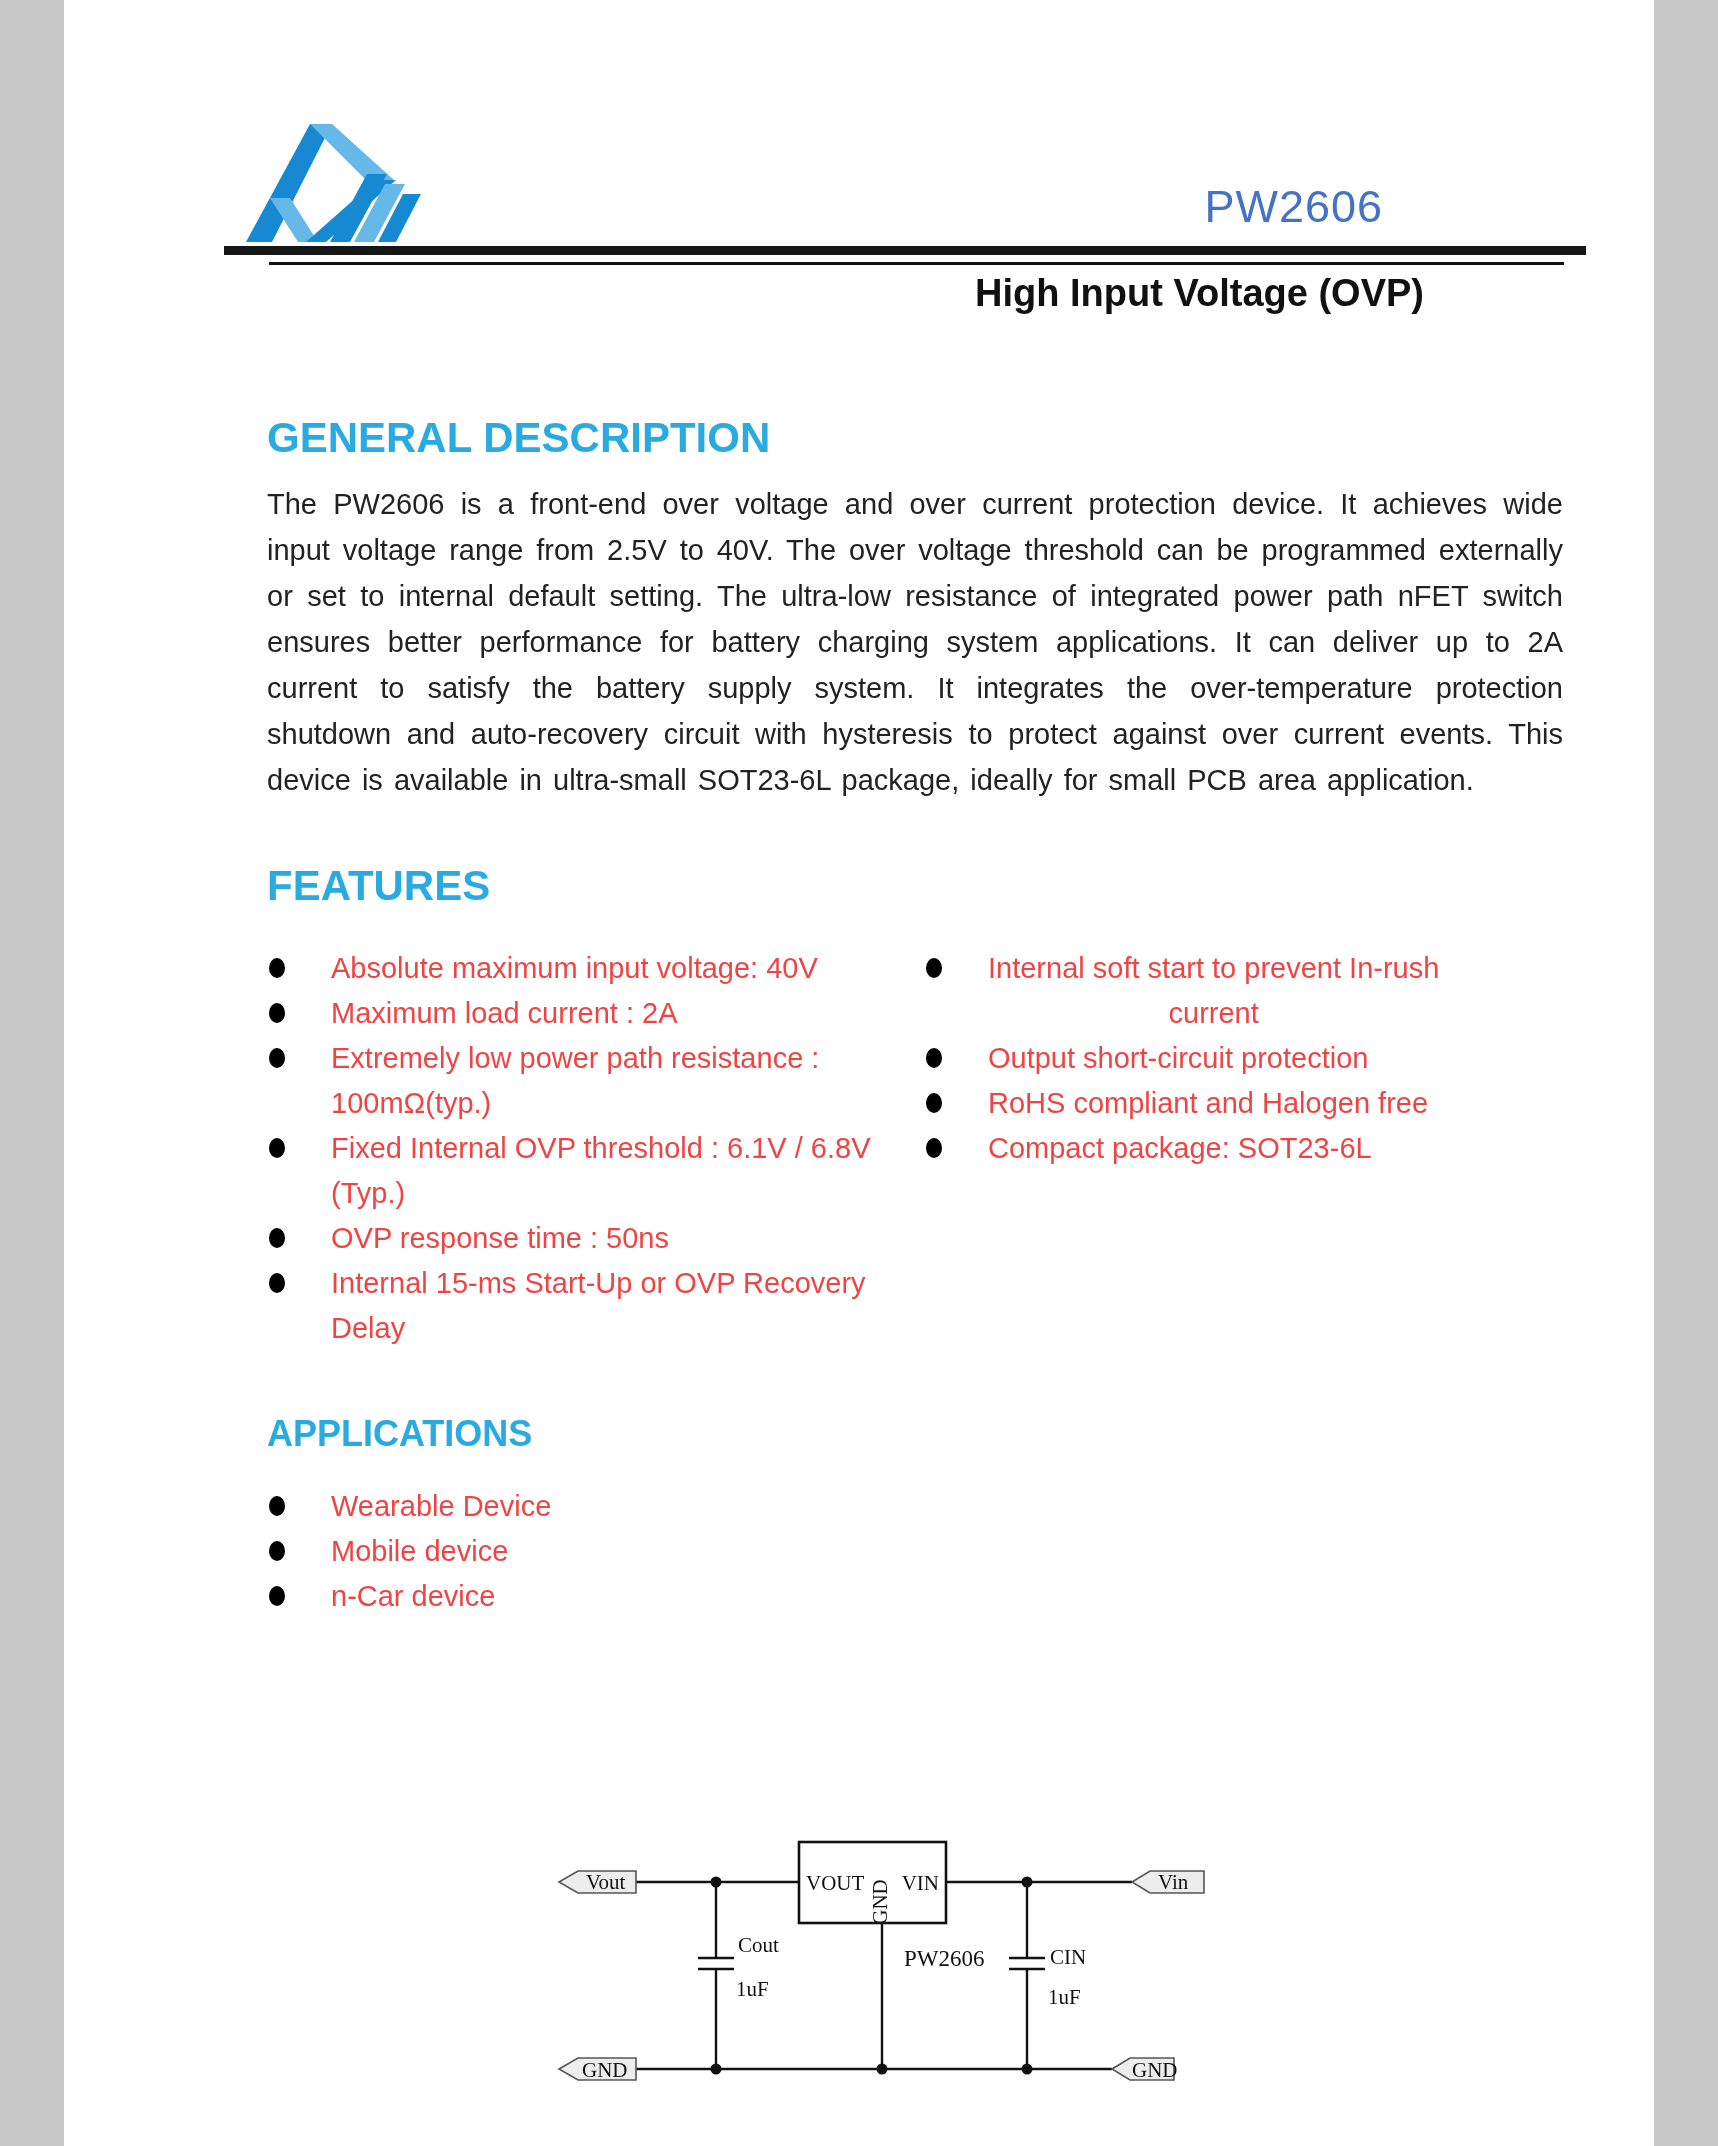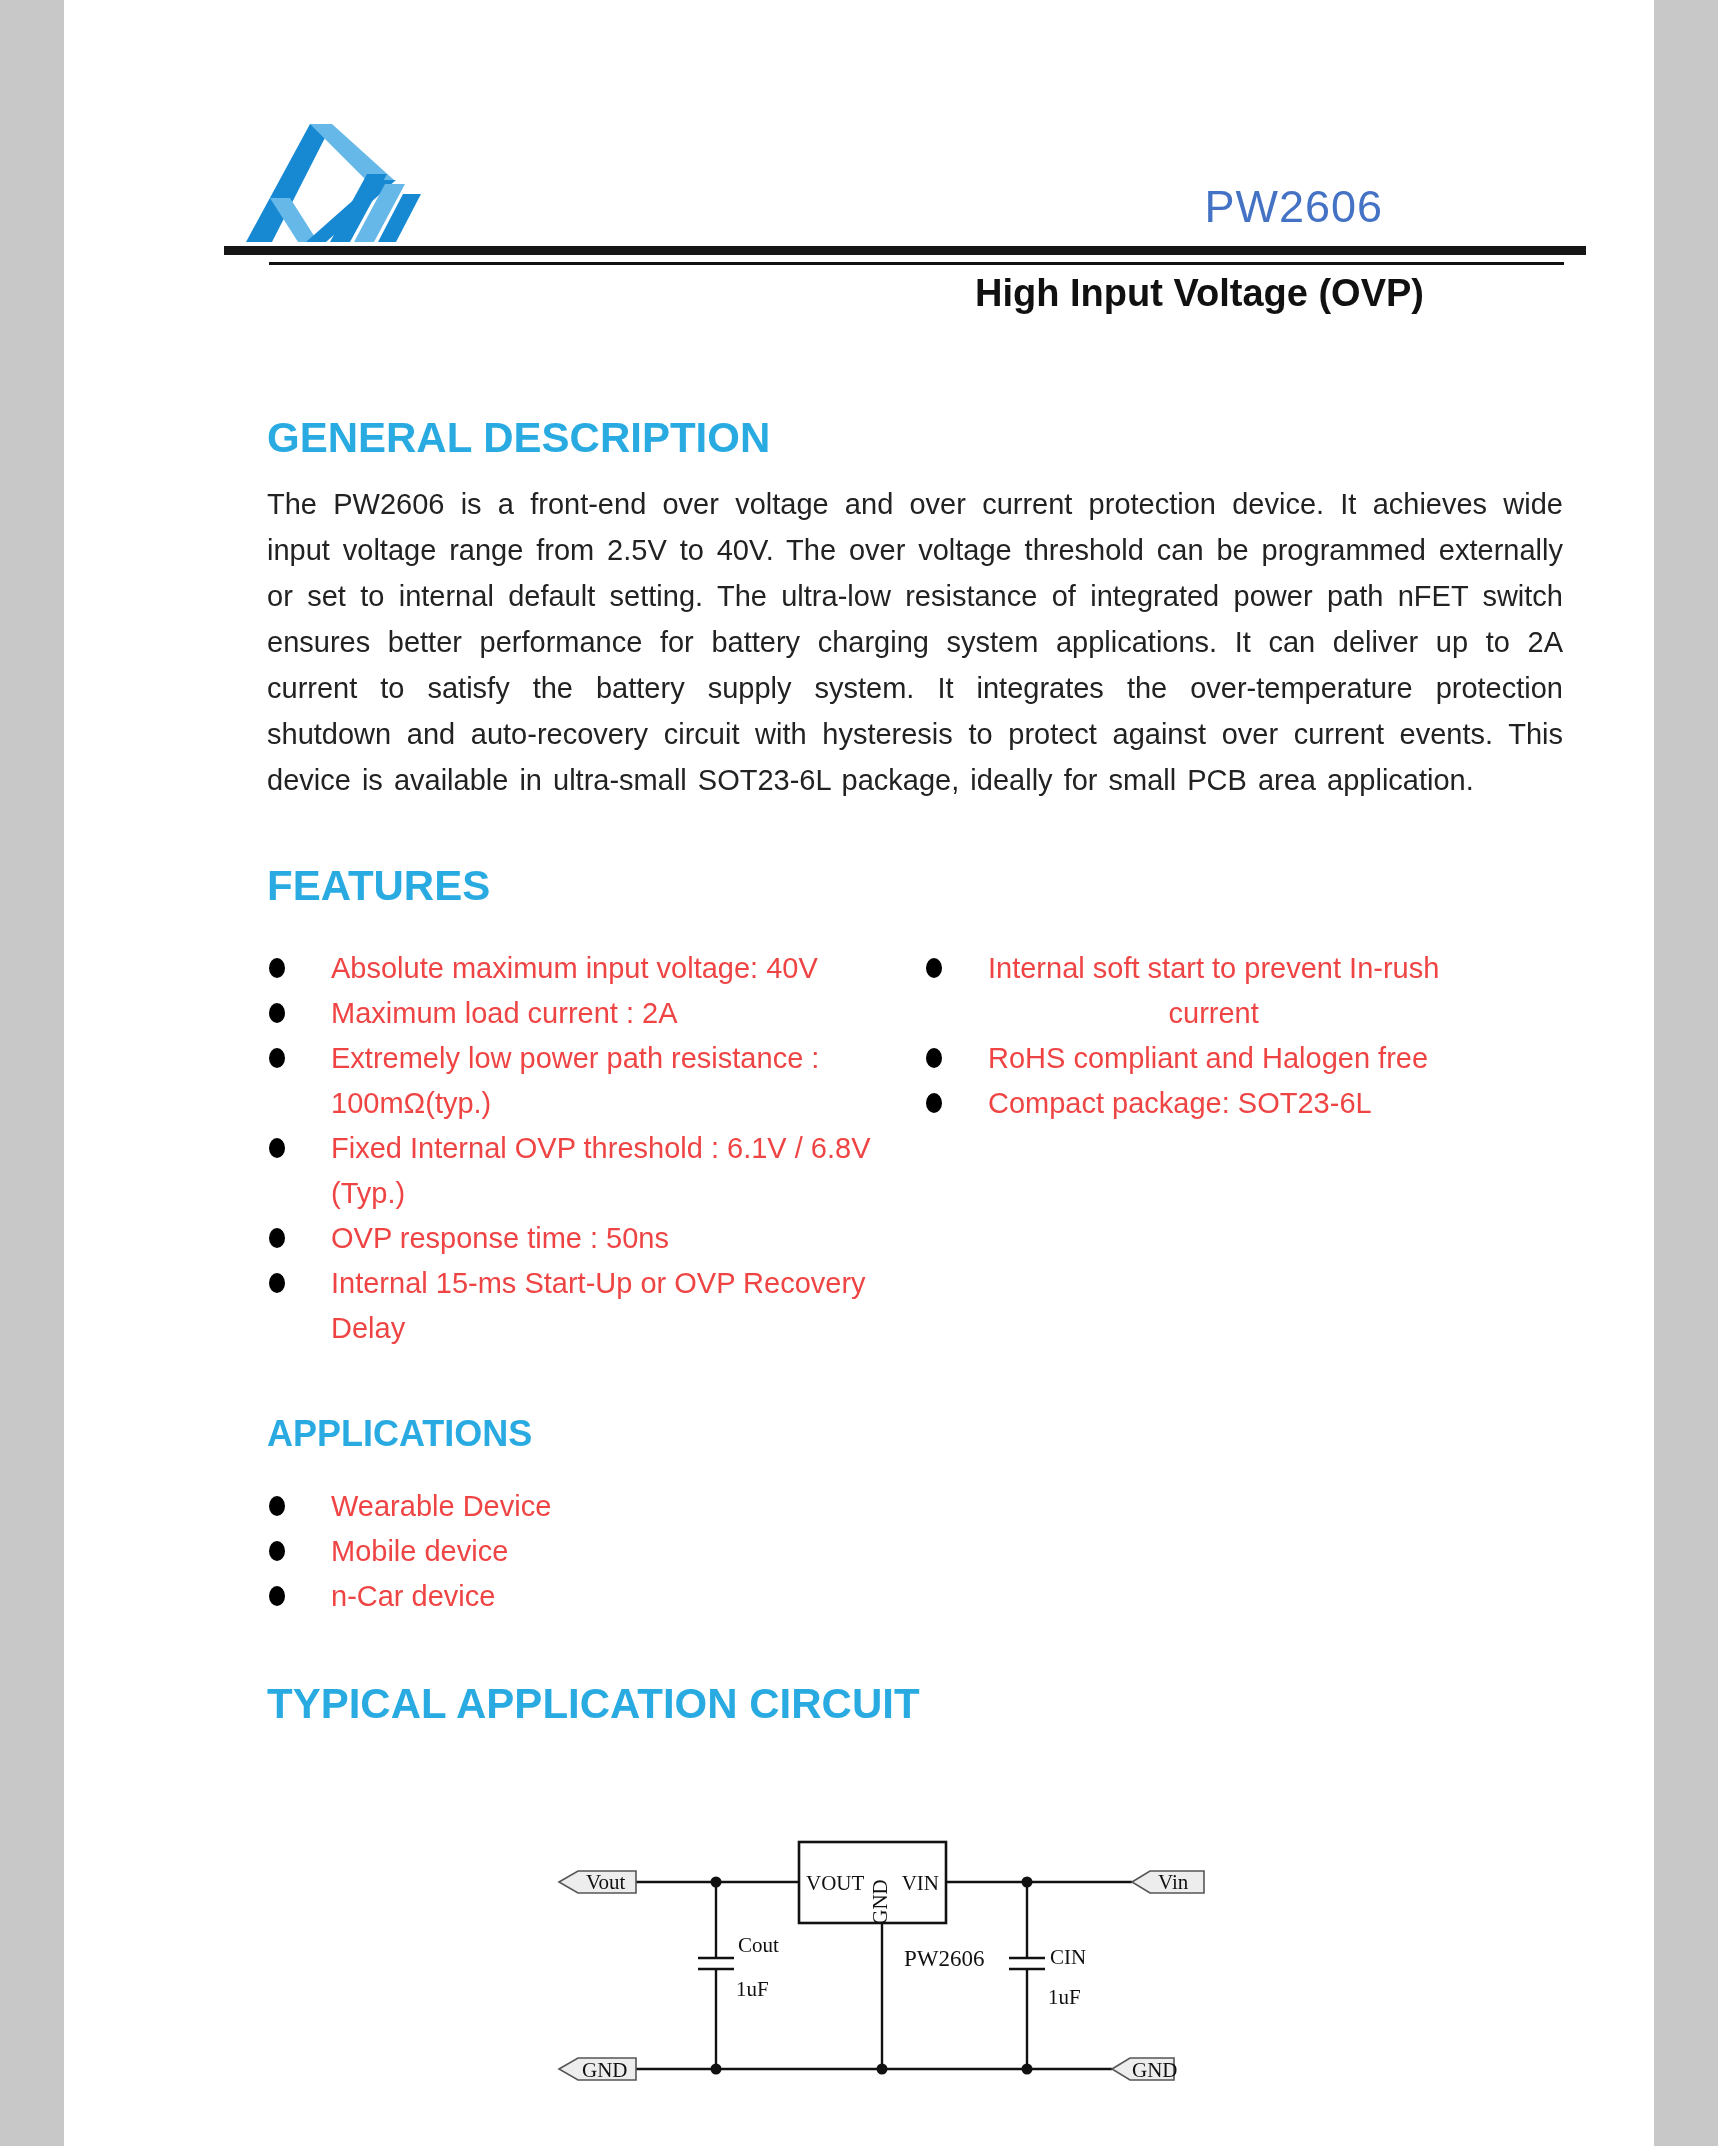--- a/index.html
+++ b/index.html
@@ -127,20 +127,24 @@
   </ul>
 
   <ul id="features-right" class="abs blist">
     <li>
         <span class="bullet"></span>
         <span class="li-text">Internal soft start to prevent In-rush
 current</span>
       </li>
     <li>
         <span class="bullet"></span>
+        <span class="li-text">Output short-circuit protection</span>
+      </li>
+    <li>
+        <span class="bullet"></span>
         <span class="li-text">RoHS compliant and Halogen free</span>
       </li>
     <li>
         <span class="bullet"></span>
         <span class="li-text">Compact package: SOT23-6L</span>
       </li>
   </ul>
 
   <div id="h-applications" class="abs h1">APPLICATIONS</div>
   <ul id="applications-list" class="abs blist">
@@ -151,21 +155,20 @@
     <li>
         <span class="bullet"></span>
         <span class="li-text">Mobile device</span>
       </li>
     <li>
         <span class="bullet"></span>
         <span class="li-text">n-Car device</span>
       </li>
   </ul>
 
-  <div id="h-typical" class="abs h1">TYPICAL APPLICATION CIRCUIT</div>
 
   <svg id="circuit" class="abs" viewBox="0 0 660 270">
 
     <line class="wire" x1="82" y1="44" x2="245" y2="44"></line>
     <line class="wire" x1="392" y1="44" x2="578" y2="44"></line>
     <line class="wire" x1="82" y1="231" x2="558" y2="231"></line>
 
     <rect class="boxline" x="245" y="4" width="147" height="81"></rect>
     <text class="t20" x="252" y="52">VOUT</text>
     <text class="t20" x="385" y="52" text-anchor="end">VIN</text>

